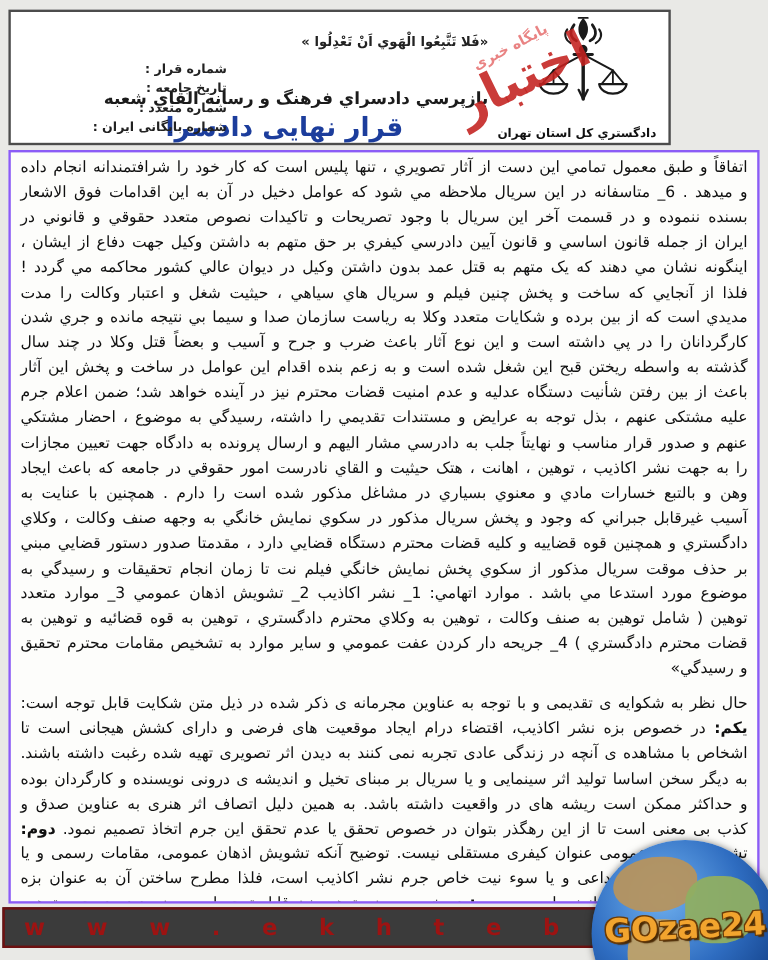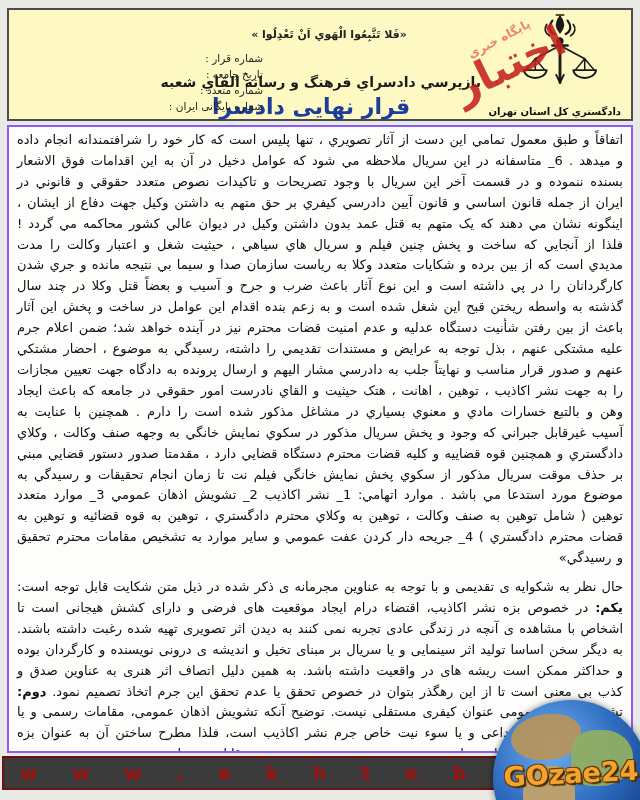--- a/index.html
+++ b/index.html
@@ -3,39 +3,39 @@
 <meta charset="utf-8">
 <style>
   * { margin:0; padding:0; box-sizing:border-box; }
   html,body { width:640px; height:800px; overflow:hidden; }
   body { font-family:"DejaVu Sans", sans-serif; background:#dcdcda; }
 
   .page { position:relative; width:640px; height:800px; background:#e9e9e6; overflow:hidden; }
 
   
   .header-box {
-    position:absolute; left:7px; top:8px; width:626px; height:113px;
-    background:#fef9c3; border:2px solid #4c4c4c;
+    position:absolute; left:7px; top:8px; width:552px; height:113px;
+    background:#ffffff; border:2px solid #4c4c4c;
   }
   .quote {
     position:absolute; top:18px; left:160px; width:320px;
     text-align:center; direction:rtl;
     font-size:11px; font-weight:bold; color:#222;
   }
   .branch-row { position:absolute; top:62px; right:150px; direction:rtl; text-align:right; }
   .office-name { font-size:14px; font-weight:bold; color:#1b1b1b; }
   .branch-label { font-size:14px; font-weight:bold; color:#1b1b1b; margin-left:12px; }
   .doc-title {
     position:absolute; top:84px; right:160px; width:320px; text-align:center;
     direction:rtl; font-size:22px; font-weight:bold; color:#1c3d9c;
   }
   .fields {
     position:absolute; top:40px; right:368px; direction:rtl; text-align:right;
   }
-  .field-row { font-size:10.5px; font-weight:normal; color:#222; line-height:16px; white-space:nowrap; }
+  .field-row { font-size:10.5px; font-weight:bold; color:#222; line-height:16px; white-space:nowrap; }
 
   
   .logo-wrap { position:absolute; top:4px; right:10px; width:122px; text-align:center; }
   .logo-svg { display:block; margin:0 auto; }
   .logo-caption { font-size:10px; font-weight:bold; color:#111; direction:rtl; margin-top:14px; white-space:nowrap; }
 
   
   .watermark-small {
     position:absolute; top:22px; right:98px; color:rgba(225,90,90,.75);
     font-size:12px; font-weight:bold; transform:rotate(-28deg); direction:rtl; z-index:5;

